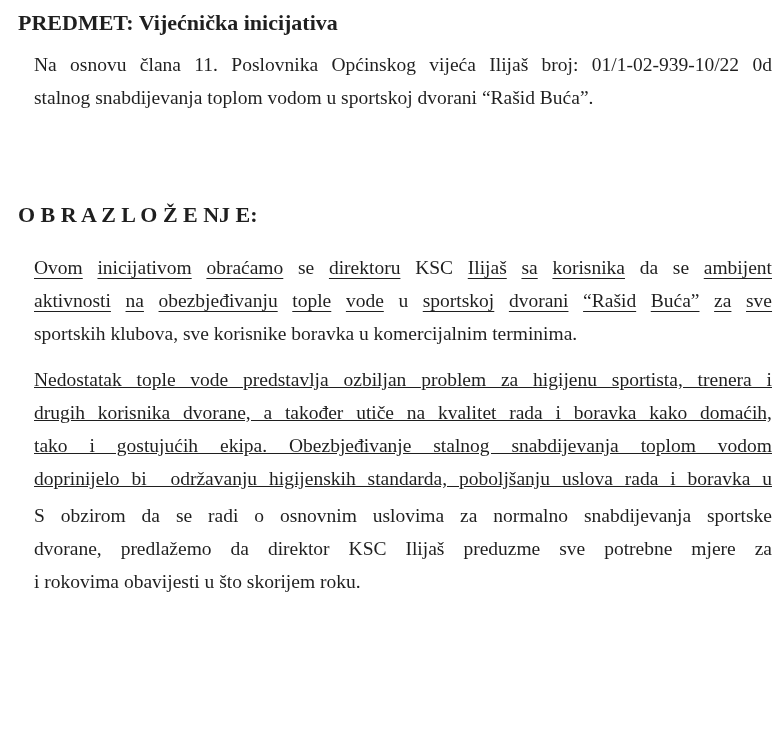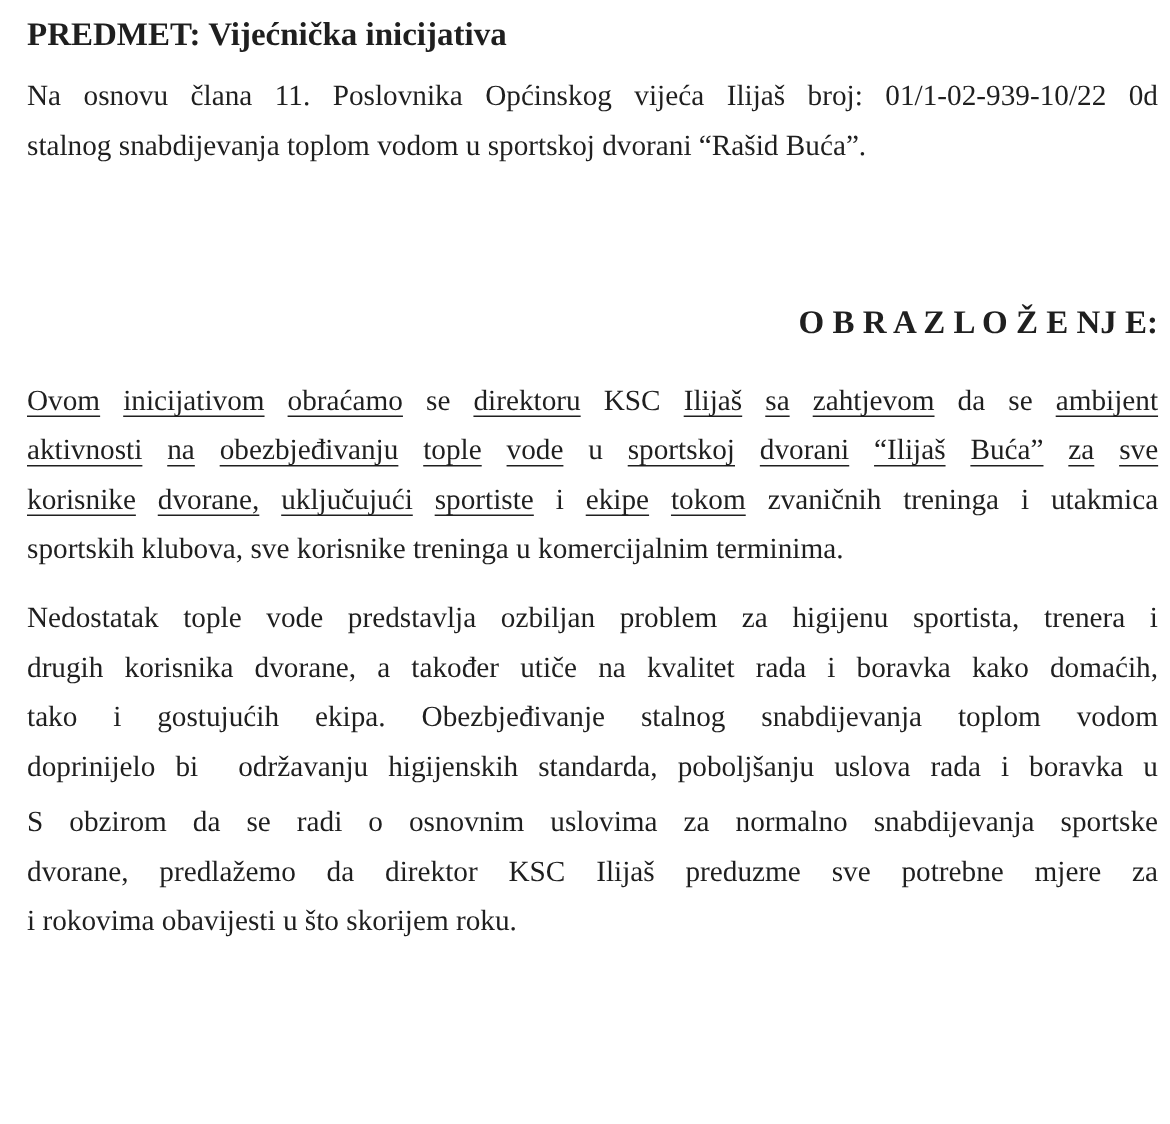--- a/index.html
+++ b/index.html
@@ -20,28 +20,28 @@
     font-size: 22px;
     font-weight: bold;
     line-height: 33px;
     text-align: left;
   }
   .section-heading {
     margin: 84px 0 0 0;
     font-size: 22px;
     font-weight: bold;
     line-height: 33px;
-    text-align: right;
+    text-align: left;
   }
   .para { margin: 0; font-size: 19.5px; line-height: 33px; }
   .para-intro      { margin-top: 9px;  }
   .para-initiative { margin-top: 20px; }
-  .para-problem    { margin-top: 13px; }
+  .para-problem    { margin-top: 13px; text-decoration: underline; }
   .para-proposal   { margin-top: 4px;  }
-  .ln { text-align: justify; }
+  .ln { text-align: justify; margin-left: 16px; }
   .ln.just { text-align-last: justify; }
   .sq {
     text-decoration-line: underline;
     text-decoration-style: wavy;
     text-decoration-color: #c05a56;
     text-decoration-thickness: 1px;
     text-underline-offset: 4px;
     text-decoration: underline;
   }
 </style>
@@ -52,24 +52,23 @@
   <h1 class="doc-title">PREDMET: Vijećnička inicijativa</h1>
 
   <div class="para para-intro">
       <div class="ln just">Na osnovu člana 11. Poslovnika Općinskog vijeća Ilijaš broj: 01/1-02-939-10/22 0d</div>
       <div class="ln">stalnog snabdijevanja toplom vodom u sportskoj dvorani “Rašid Buća”.</div>
     </div>
 
   <h2 class="section-heading">O B R A Z L O Ž E NJ E:</h2>
 
   <div class="para para-initiative">
-      <div class="ln just"><span class="sq">Ovom</span> <span class="sq">inicijativom</span> <span class="sq">obraćamo</span> <span>se</span> <span class="sq">direktoru</span> <span>KSC</span> <span class="sq">Ilijaš</span> <span class="sq">sa</span> <span class="sq">zahtjevom</span> <span>da</span> <span>se</span> <span class="sq">ambijent</span></div>
-      <div class="ln just"><span class="sq">aktivnosti</span> <span class="sq">na</span> <span class="sq">obezbjeđivanju</span> <span class="sq">tople</span> <span class="sq">vode</span> <span>u</span> <span class="sq">sportskoj</span> <span class="sq">dvorani</span> <span class="sq">“Ilijaš</span> <span class="sq">Buća”</span> <span class="sq">za</span> <span class="sq">sve</span></div>
-      <div class="ln just"><span class="sq">korisnike</span> <span class="sq">dvorane,</span> <span class="sq">uključujući</span> <span class="sq">sportiste</span> <span>i</span> <span class="sq">ekipe</span> <span class="sq">tokom</span> <span>zvaničnih</span> <span>treninga</span> <span>i</span> <span>utakmica</span></div>
-      <div class="ln"><span>sportskih</span> <span>klubova,</span> <span>sve</span> <span>korisnike</span> <span>treninga</span> <span>u</span> <span>komercijalnim</span> <span>terminima.</span></div>
+      <div class="ln just"><span class="sq">Ovom</span> <span class="sq">inicijativom</span> <span class="sq">obraćamo</span> <span>se</span> <span class="sq">direktoru</span> <span>KSC</span> <span class="sq">Ilijaš</span> <span class="sq">sa</span> <span class="sq">korisnika</span> <span>da</span> <span>se</span> <span class="sq">ambijent</span></div>
+      <div class="ln just"><span class="sq">aktivnosti</span> <span class="sq">na</span> <span class="sq">obezbjeđivanju</span> <span class="sq">tople</span> <span class="sq">vode</span> <span>u</span> <span class="sq">sportskoj</span> <span class="sq">dvorani</span> <span class="sq">“Rašid</span> <span class="sq">Buća”</span> <span class="sq">za</span> <span class="sq">sve</span></div>
+      <div class="ln"><span>sportskih</span> <span>klubova,</span> <span>sve</span> <span>korisnike</span> <span>boravka</span> <span>u</span> <span>komercijalnim</span> <span>terminima.</span></div>
     </div>
 
   <div class="para para-problem">
       <div class="ln just">Nedostatak tople vode predstavlja ozbiljan problem za higijenu sportista, trenera i</div>
       <div class="ln just">drugih korisnika dvorane, a također utiče na kvalitet rada i boravka kako domaćih,</div>
       <div class="ln just">tako i gostujućih ekipa. Obezbjeđivanje stalnog snabdijevanja toplom vodom</div>
       <div class="ln just">doprinijelo bi &nbsp;održavanju higijenskih standarda, poboljšanju uslova rada i boravka u</div>
     </div>
 
   <div class="para para-proposal">

